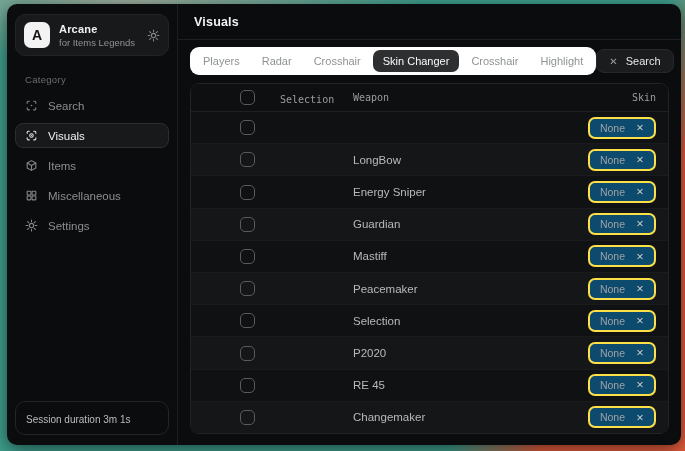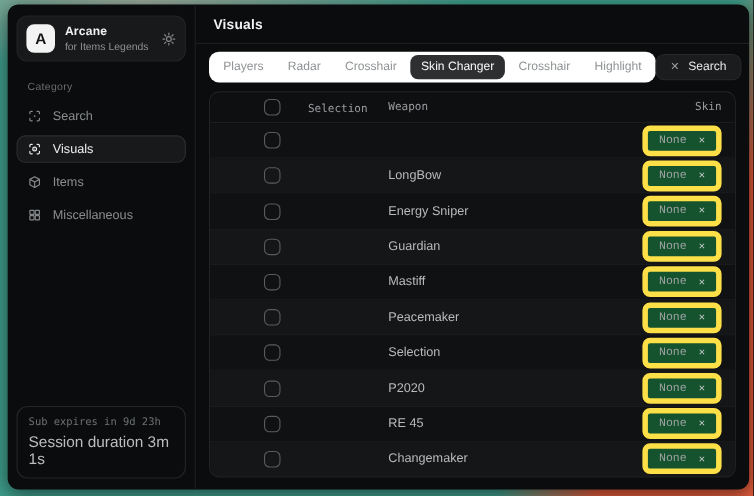--- a/index.html
+++ b/index.html
@@ -49,21 +49,21 @@
     color:#8b8e90; font-size:11.5px; cursor:pointer;
   }
   .menu-item.active { background:#17191a; border-color:#2c2e2f; color:#f1f1f1; }
   .menu-item.active .icon { color:#e8e8e8; }
   .spacer { flex:1; }
   .footer-card {
     border:1px solid #232526; border-radius:10px; padding:8px 10px 9px; margin:0 0 2px;
   }
   .mono { font-family:"DejaVu Sans Mono", monospace; }
   .sub-expires { color:#6d7173; font-size:9.5px; }
-  .session { color:#babcbe; font-size:14px; margin-top:4px; }
+  .session { color:#babcbe; font-size:10px; margin-top:4px; }
   
   .main { flex:1; display:flex; flex-direction:column; min-width:0; }
   .main-header { padding:11px 16px 10px; border-bottom:1px solid #1e2021; }
   .page-title { color:#f2f2f2; font-size:12.5px; font-weight:bold; letter-spacing:.2px; }
   .toolbar {
     display:flex; align-items:center; justify-content:space-between;
     padding:7px 12px 6px;
   }
   .tabs {
     display:flex; gap:2px; background:#ffffff; border-radius:9px; padding:3px;
@@ -102,22 +102,22 @@
     padding:0 12px; flex:1; min-height:31px;
     border-bottom:1px solid #191b1c;
   }
   .row:last-child { border-bottom:none; }
   .row:nth-child(odd)  { background:#101112; }
   .row:nth-child(even) { background:#151617; }
   .weapon { color:#b7babc; font-size:11.5px; }
   .skin-cell { display:flex; justify-content:flex-end; }
   .skin-badge {
     display:flex; align-items:center; gap:11px;
-    background:#14532d; border:5px solid #fde047; border-radius:7px;
-    padding:3px 10px; cursor:pointer;font-family:Liberation Mono, monospace;
+    background:#0c4a6e; border:2px solid #fde047; border-radius:7px;
+    padding:3px 10px; cursor:pointer;
   }
   .skin-badge .skin-value { color:#9fa2a4; font-size:10.5px; }
   .skin-badge .clear { color:#c6c8ca; font-size:9.5px; line-height:1; cursor:pointer; }
 </style>
 </head>
 <body>
 
 <div class="desktop">
   <div class="window">
 
@@ -170,26 +170,34 @@
             <span class="icon">
               <svg viewBox="0 0 24 24" fill="none" stroke="currentColor" stroke-width="2">
                 <rect x="4" y="4" width="7" height="7" rx="1"></rect>
                 <rect x="13" y="4" width="7" height="7" rx="1"></rect>
                 <rect x="4" y="13" width="7" height="7" rx="1"></rect>
                 <rect x="13" y="13" width="7" height="7" rx="1"></rect>
               </svg>
             </span>
             <span>Miscellaneous</span>
           </div>
+          <div class="menu-item">
+            <span class="icon">
+              <svg viewBox="0 0 24 24" fill="none" stroke="currentColor" stroke-width="2" stroke-linecap="round">
+                <circle cx="12" cy="12" r="4"></circle>
+                <path d="M12 2v3M12 19v3M2 12h3M19 12h3M4.8 4.8l2.1 2.1M17.1 17.1l2.1 2.1M19.2 4.8l-2.1 2.1M6.9 17.1l-2.1 2.1"></path>
+              </svg>
+            </span>
+            <span>Settings</span>
+          </div>
         </nav>
 
       <div class="spacer"></div>
 
       <div class="footer-card">
-        <div class="sub-expires mono">Sub expires in 9d 23h</div>
         <div class="session">Session duration 3m 1s</div>
       </div>
     </aside>
 
     <main class="main">
       <div class="main-header">
         <h1 class="page-title">Visuals</h1>
       </div>
 
       <div class="toolbar">

